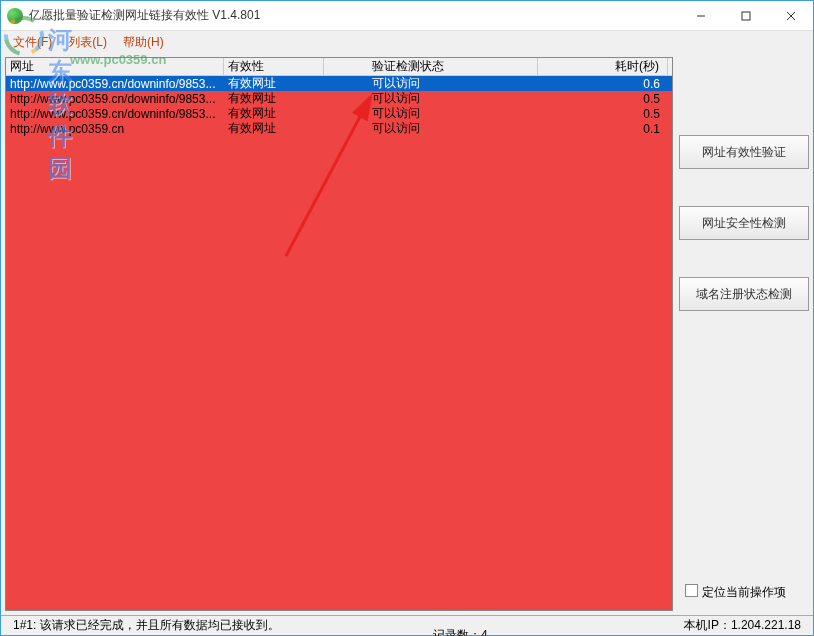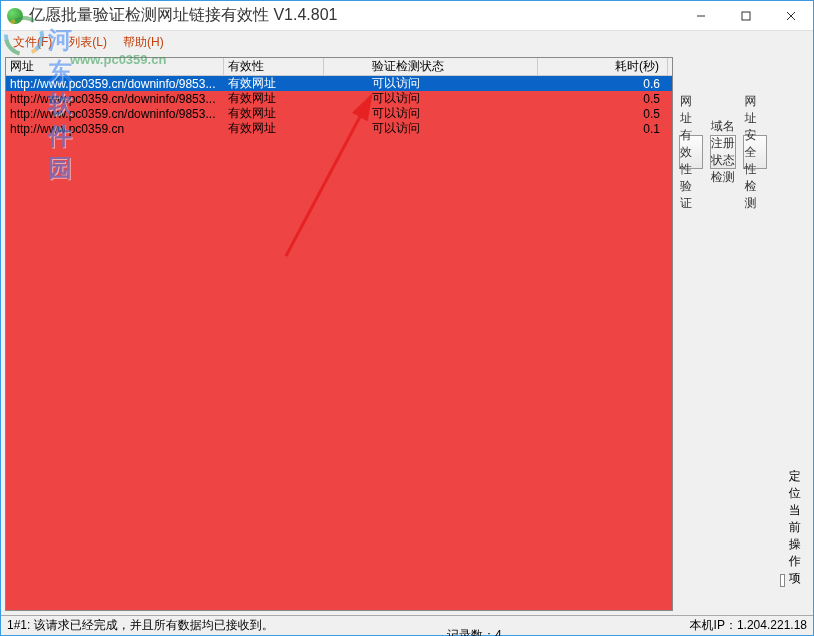--- a/index.html
+++ b/index.html
@@ -30,21 +30,21 @@
 }
 .titlebar .app-icon {
   width: 16px; height: 16px;
   border-radius: 50%;
   background: radial-gradient(circle at 30% 30%, #6cdc6c, #2a8a2a);
   margin-right: 6px;
 }
 .titlebar .title-text {
   flex: 1;
   color: #333;
-  font-size: 16px;
+  font-size: 12px;
 }
 .win-controls { display: flex; height: 100%; }
 .win-btn {
   width: 45px; height: 100%;
   display: flex; align-items: center; justify-content: center;
   color: #555;
   font-family: Arial, sans-serif;
 }
 .win-btn.close { color: #333; }
 .win-btn svg { width: 10px; height: 10px; }
@@ -107,57 +107,58 @@
   color: #fff;
 }
 .row > div {
   padding: 0 4px;
   white-space: nowrap;
   overflow: hidden;
 }
 .sidebar {
   width: 130px;
   display: flex;
-  flex-direction: row;
+  flex-direction: column;
   padding-top: 78px;
   gap: 7px;
 }
 .side-btn {
   height: 34px;
   margin-bottom: 30px;
   border: 1px solid #999;
   background: linear-gradient(#fdfdfd, #e8e8e8);
   display: flex;
   align-items: center;
   justify-content: center;
   font-size: 12px;
   color: #333;
 }
 .checkbox-row {
   margin-top: auto;
-  margin-bottom: 24px;
-  display: flex;
-  align-items: flex-end;
+  margin-bottom: 10px;
+  display: flex;
+  align-items: flex-start;
   gap: 4px;
   font-size: 12px;
   padding-left: 6px;
 }
 .chk {
   width: 13px; height: 13px;
   border: 1px solid #888;
   background: #fff;
 }
 .statusbar {
   height: 20px;
   border-top: 1px solid #aaa;
   background: #f0f0f0;
   display: flex;
   align-items: center;
   font-size: 12px;
-  padding: 0 6px;
+  padding: 0 12px;
+  gap: 8px;
 }
 .status-left { flex: 1; }
 .status-mid { width: 180px; margin-top: 20px; }
 .status-right { width: 180px; text-align: right; }
 
 .watermark {
   position: absolute;
   top: 6px; left: 0;
   pointer-events: none;
   opacity: 0.55;
@@ -257,22 +258,22 @@
               <path d="M0,0 L0,6 L9,3 z" fill="#e62222"></path>
             </marker>
           </defs>
           <line x1="10" y1="170" x2="95" y2="10" stroke="#e62222" stroke-width="3" marker-end="url(#ahead)"></line>
         </svg>
         </div>
     </div>
 
     <div class="sidebar">
       <div class="side-btn">网址有效性验证</div>
+      <div class="side-btn">网址安全性检测</div>
       <div class="side-btn">域名注册状态检测</div>
-      <div class="side-btn">网址安全性检测</div>
       <div class="checkbox-row">
         <div class="chk"></div>
         <span>定位当前操作项</span>
       </div>
     </div>
   </div>
 
   <div class="statusbar">
     <div class="status-left">1#1: 该请求已经完成，并且所有数据均已接收到。</div>
     <div class="status-mid">

